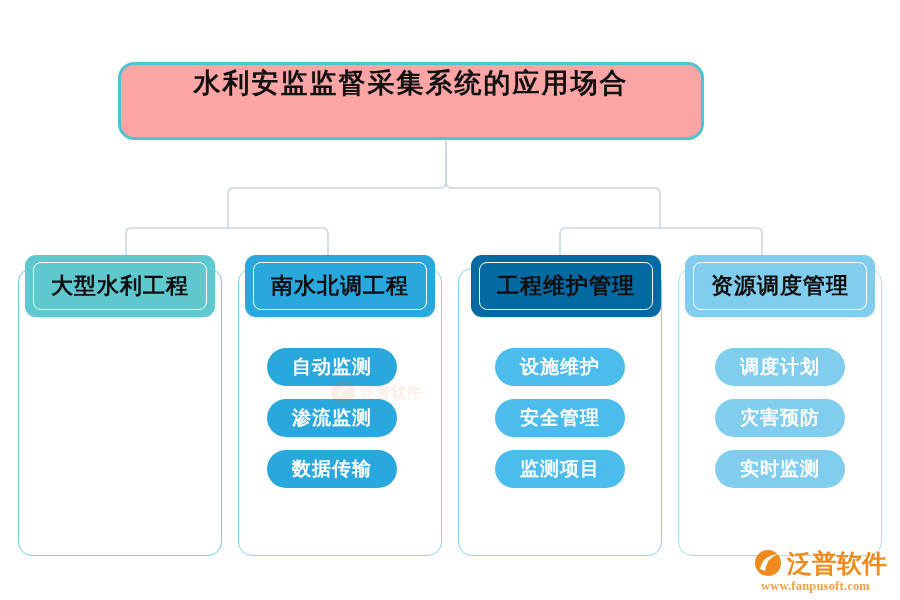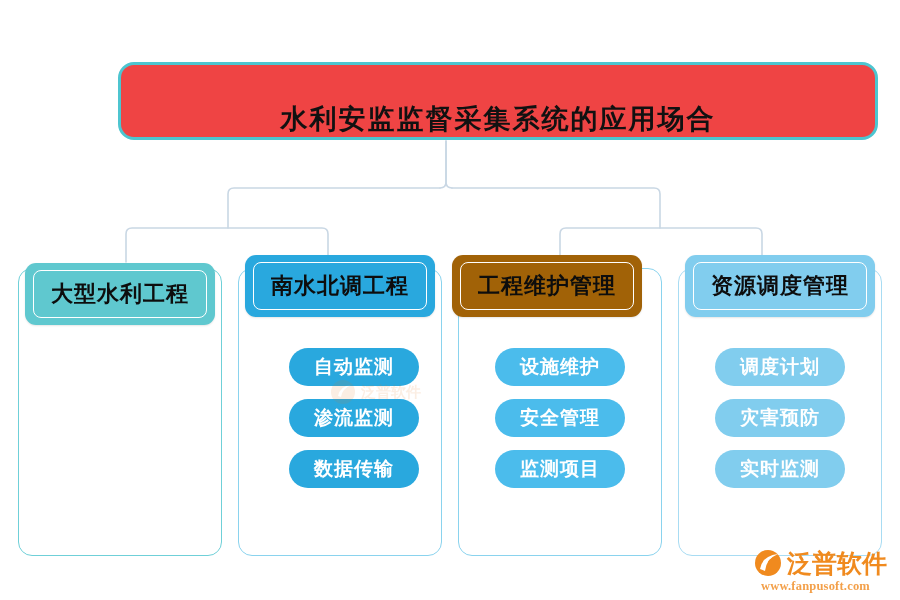--- a/index.html
+++ b/index.html
@@ -27,28 +27,28 @@
     width: 900px;
     height: 600px;
     pointer-events: none;
   }
 
   
   .root-box {
     position: absolute;
     left: 118px;
     top: 62px;
-    width: 760px;
+    width: 586px;
     height: 78px;
     box-sizing: border-box;
     border: 3px solid #4dc5d0;
     border-radius: 16px;
-    background: #ef4444;
-    display: flex;
-    align-items: flex-end;
+    background: #fca5a5;
+    display: flex;
+    align-items: flex-start;
     justify-content: center;
   }
   .root-title {
     font-size: 27px;
     font-weight: 700;
     color: #111111;
     letter-spacing: 2px;
     white-space: nowrap;
   }
 
@@ -81,23 +81,23 @@
     justify-content: center;
     box-shadow: 0 1px 2px rgba(0,0,0,0.10);
   }
   .card-header .hdr-label {
     font-size: 22px;
     font-weight: 700;
     color: #0d0d0d;
     letter-spacing: 1px;
     white-space: nowrap;
   }
-  .hdr-1 { left: 25px;  background: #5fc8cf; margin-top: 8px; }
+  .hdr-1 { left: 25px;  background: #5fc8cf; }
   .hdr-2 { left: 245px; background: #29a8de; }
-  .hdr-3 { left: 452px; background: #a16207; }
+  .hdr-3 { left: 471px; background: #0369a1; }
   .hdr-4 { left: 685px; background: #81cdee; }
 
   
   .hdr-keyline {
     position: absolute;
     left: 8px;
     top: 7px;
     right: 8px;
     bottom: 7px;
     border: 1.6px solid #ffffff;
@@ -109,21 +109,21 @@
   .items {
     position: absolute;
     top: 348px;
     width: 204px;
     display: flex;
     flex-direction: column;
     align-items: center;
     gap: 13px;
   }
   .items-1 { left: 18px; }
-  .items-2 { left: 252px; }
+  .items-2 { left: 230px; }
   .items-3 { left: 458px; }
   .items-4 { left: 678px; }
 
   .pill {
     width: 130px;
     height: 38px;
     border-radius: 19px;
     display: flex;
     align-items: center;
     justify-content: center;

